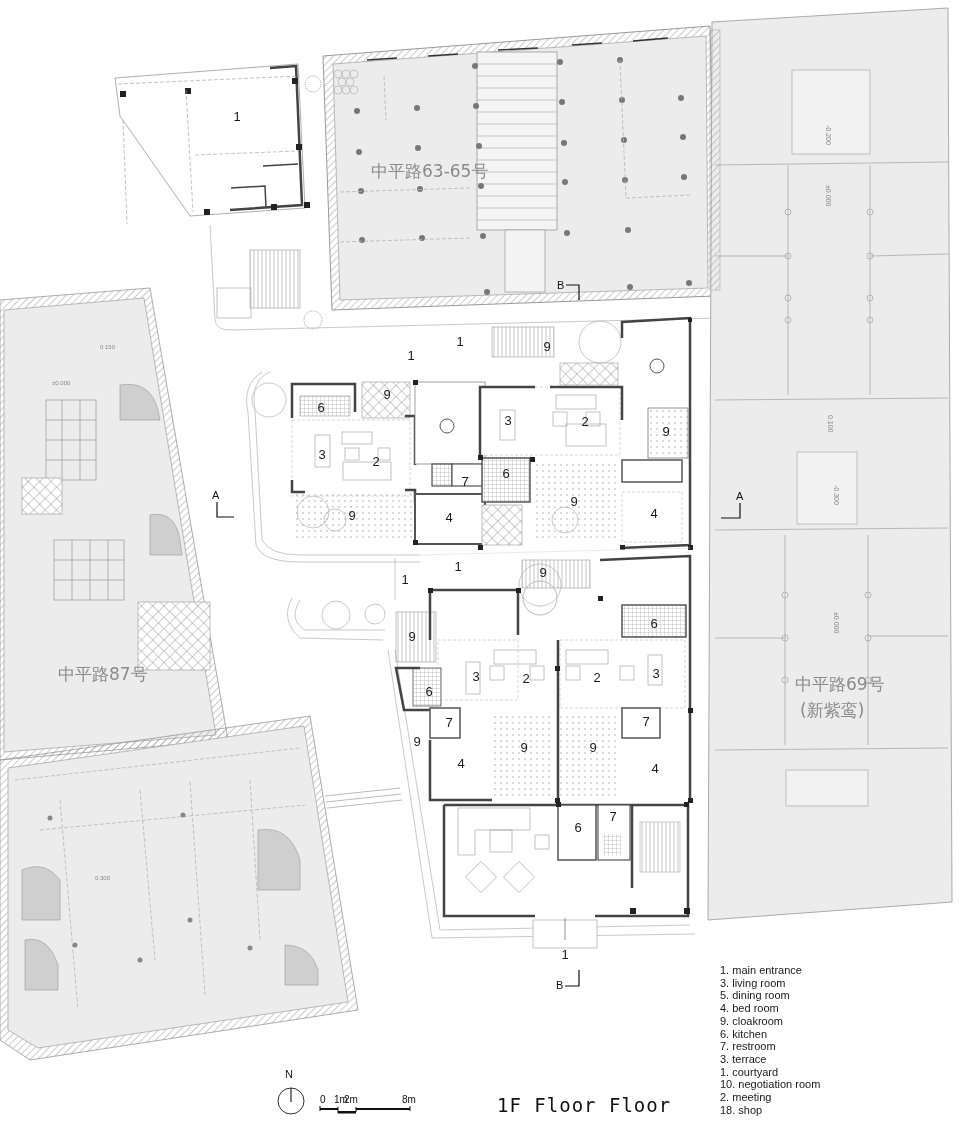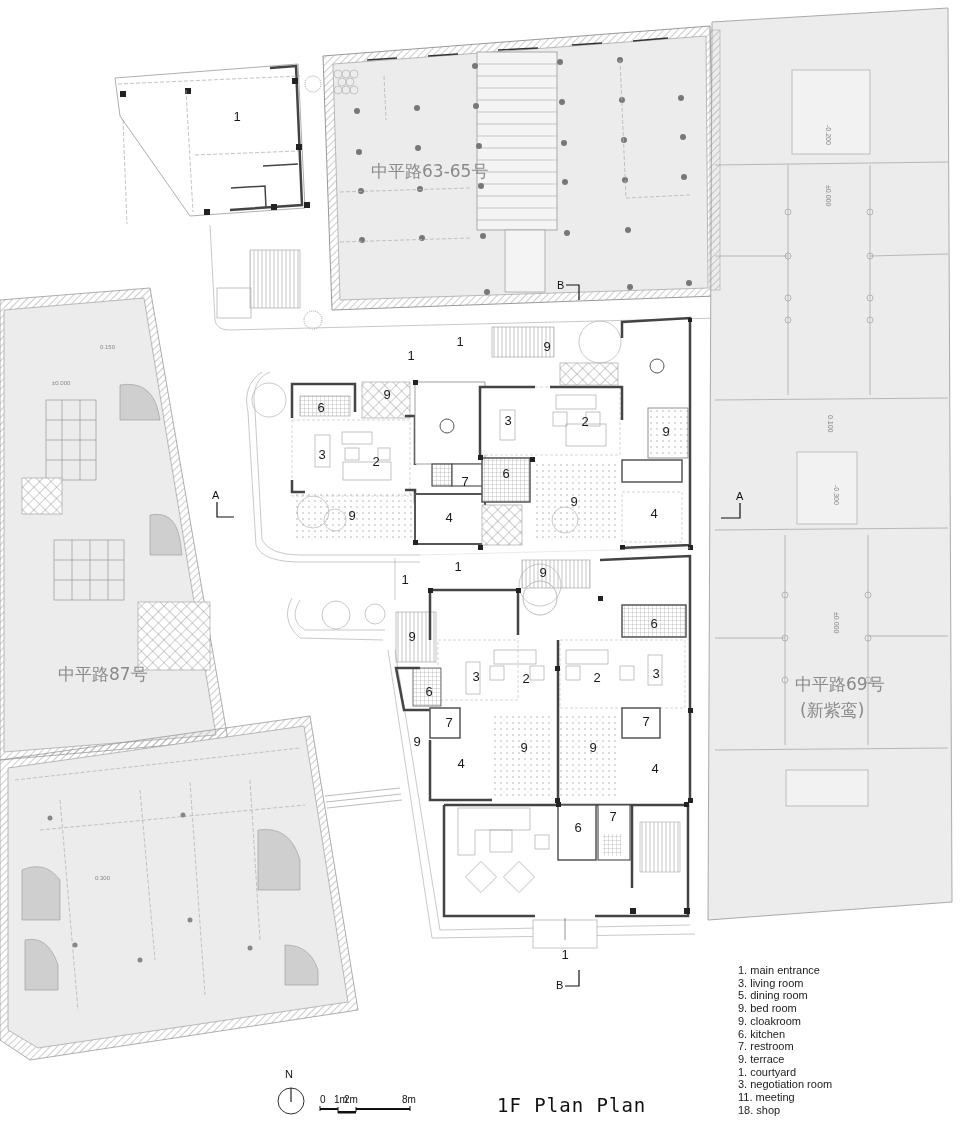--- a/index.html
+++ b/index.html
@@ -1,21 +1,21 @@
 <!DOCTYPE html>
 <html><head>
 <meta charset="utf-8">
 <style>
   html,body{margin:0;padding:0;background:#ffffff;}
   body{width:960px;height:1124px;position:relative;overflow:hidden;font-family:"Liberation Sans",sans-serif;}
   #plan{position:absolute;left:0;top:0;}
   .room-num{font-family:"Liberation Sans",sans-serif;font-size:13px;fill:#1a1a1a;text-anchor:middle;}
   .addr{font-family:"DejaVu Sans",sans-serif;font-size:17px;fill:#8a8a8a;}
   .sec{font-family:"Liberation Sans",sans-serif;font-size:11px;fill:#111;}
-  .legend{position:absolute;left:738px;top:964px;font-size:11px;line-height:12.7px;color:#1a1a1a;margin:0;padding:0;list-style:none;}
+  .legend{position:absolute;left:720px;top:964px;font-size:11px;line-height:12.7px;color:#1a1a1a;margin:0;padding:0;list-style:none;}
   .legend li{margin:0;padding:0;white-space:nowrap;}
   .title{position:absolute;left:497px;top:1094px;font-family:"DejaVu Sans Mono",monospace;font-size:19px;letter-spacing:1px;color:#111;}
   .north{position:absolute;left:276px;top:1068px;width:30px;height:52px;}
   .north-label{position:absolute;left:285px;top:1068px;font-size:11px;color:#111;}
   .scalebar{position:absolute;left:318px;top:1095px;width:105px;height:20px;}
   .scale-lbl{position:absolute;top:1094px;font-size:10px;color:#111;}
 </style>
 </head>
 <body>
 
@@ -451,41 +451,41 @@
   <g>
     <text class="sec" x="556" y="989">B</text>
     <path d="M565 986 H579 V970" fill="none" stroke="#111" stroke-width="1.2"></path>
   </g>
 </svg>
 
 <ul class="legend">
   <li>1. main entrance</li>
   <li>3. living room</li>
   <li>5. dining room</li>
-  <li>9. bed room</li>
+  <li>4. bed room</li>
   <li>9. cloakroom</li>
   <li>6. kitchen</li>
   <li>7. restroom</li>
-  <li>9. terrace</li>
+  <li>3. terrace</li>
   <li>1. courtyard</li>
-  <li>3. negotiation room</li>
-  <li>11. meeting</li>
+  <li>10. negotiation room</li>
+  <li>2. meeting</li>
   <li>18. shop</li>
 </ul>
 
 <span class="north-label">N</span>
 <svg class="north" viewBox="0 0 30 52">
   <circle cx="15" cy="33" r="13" fill="none" stroke="#333" stroke-width="1"></circle>
   <line x1="15" y1="20" x2="15" y2="34" stroke="#222" stroke-width="1.2"></line>
 </svg>
 
 <span class="scale-lbl" style="left:320px">0</span>
 <span class="scale-lbl" style="left:334px">1m</span>
 <span class="scale-lbl" style="left:344px">2m</span>
 <span class="scale-lbl" style="left:402px">8m</span>
 <svg class="scalebar" viewBox="0 0 105 20">
   <path d="M2 11 V16 M2 14 H20 M20 12 V18 M20 17 H38 M38 12 V17 M38 14 H92 M92 11 V16" fill="none" stroke="#111" stroke-width="1"></path>
   <rect x="2" y="13" width="18" height="2" fill="#111"></rect>
   <rect x="20" y="16" width="18" height="2.5" fill="#111"></rect>
   <rect x="38" y="13" width="54" height="2" fill="#111"></rect>
 </svg>
 
-<div class="title">1F Plan Plan</div>
+<div class="title">1F Floor Floor</div>
 
 </body></html>

